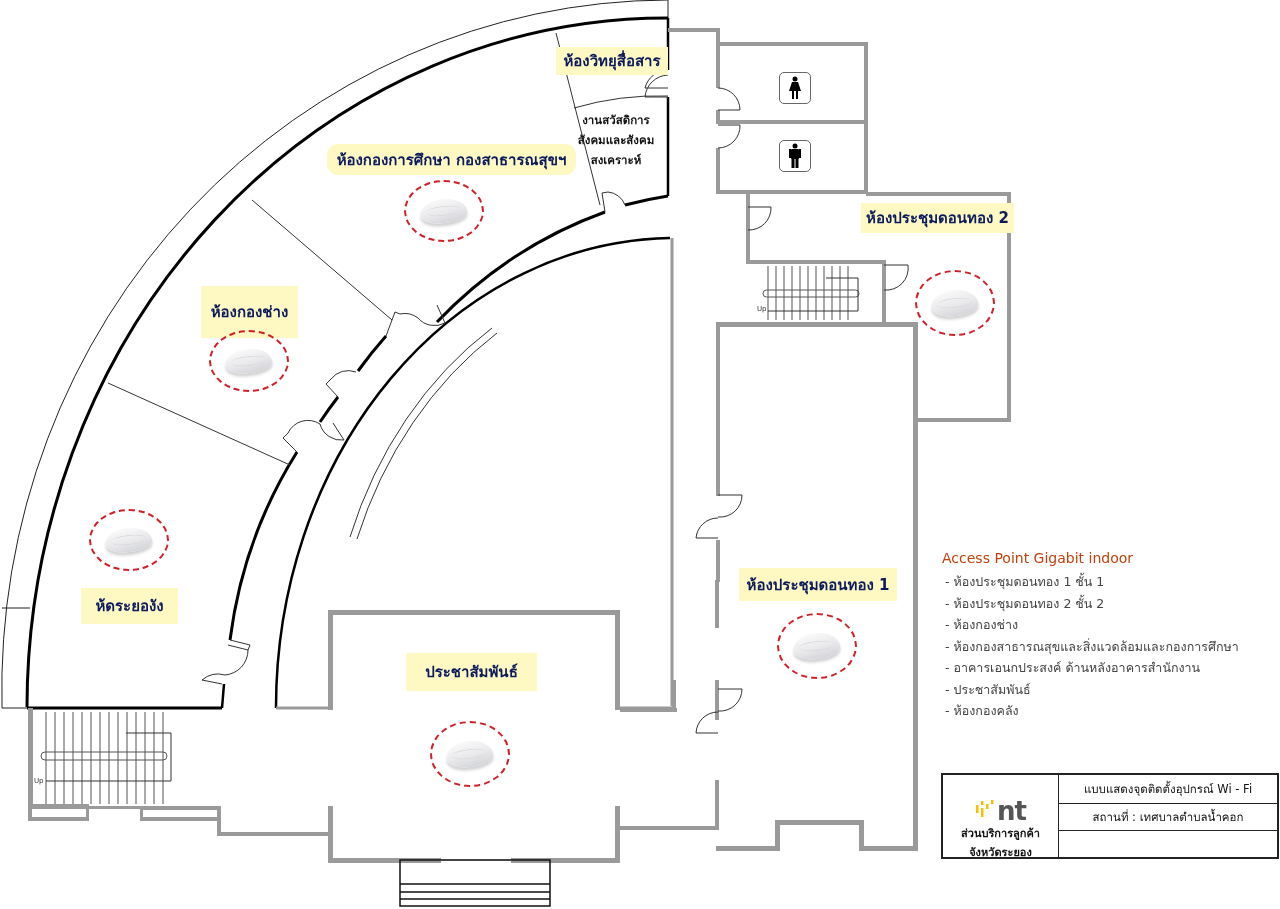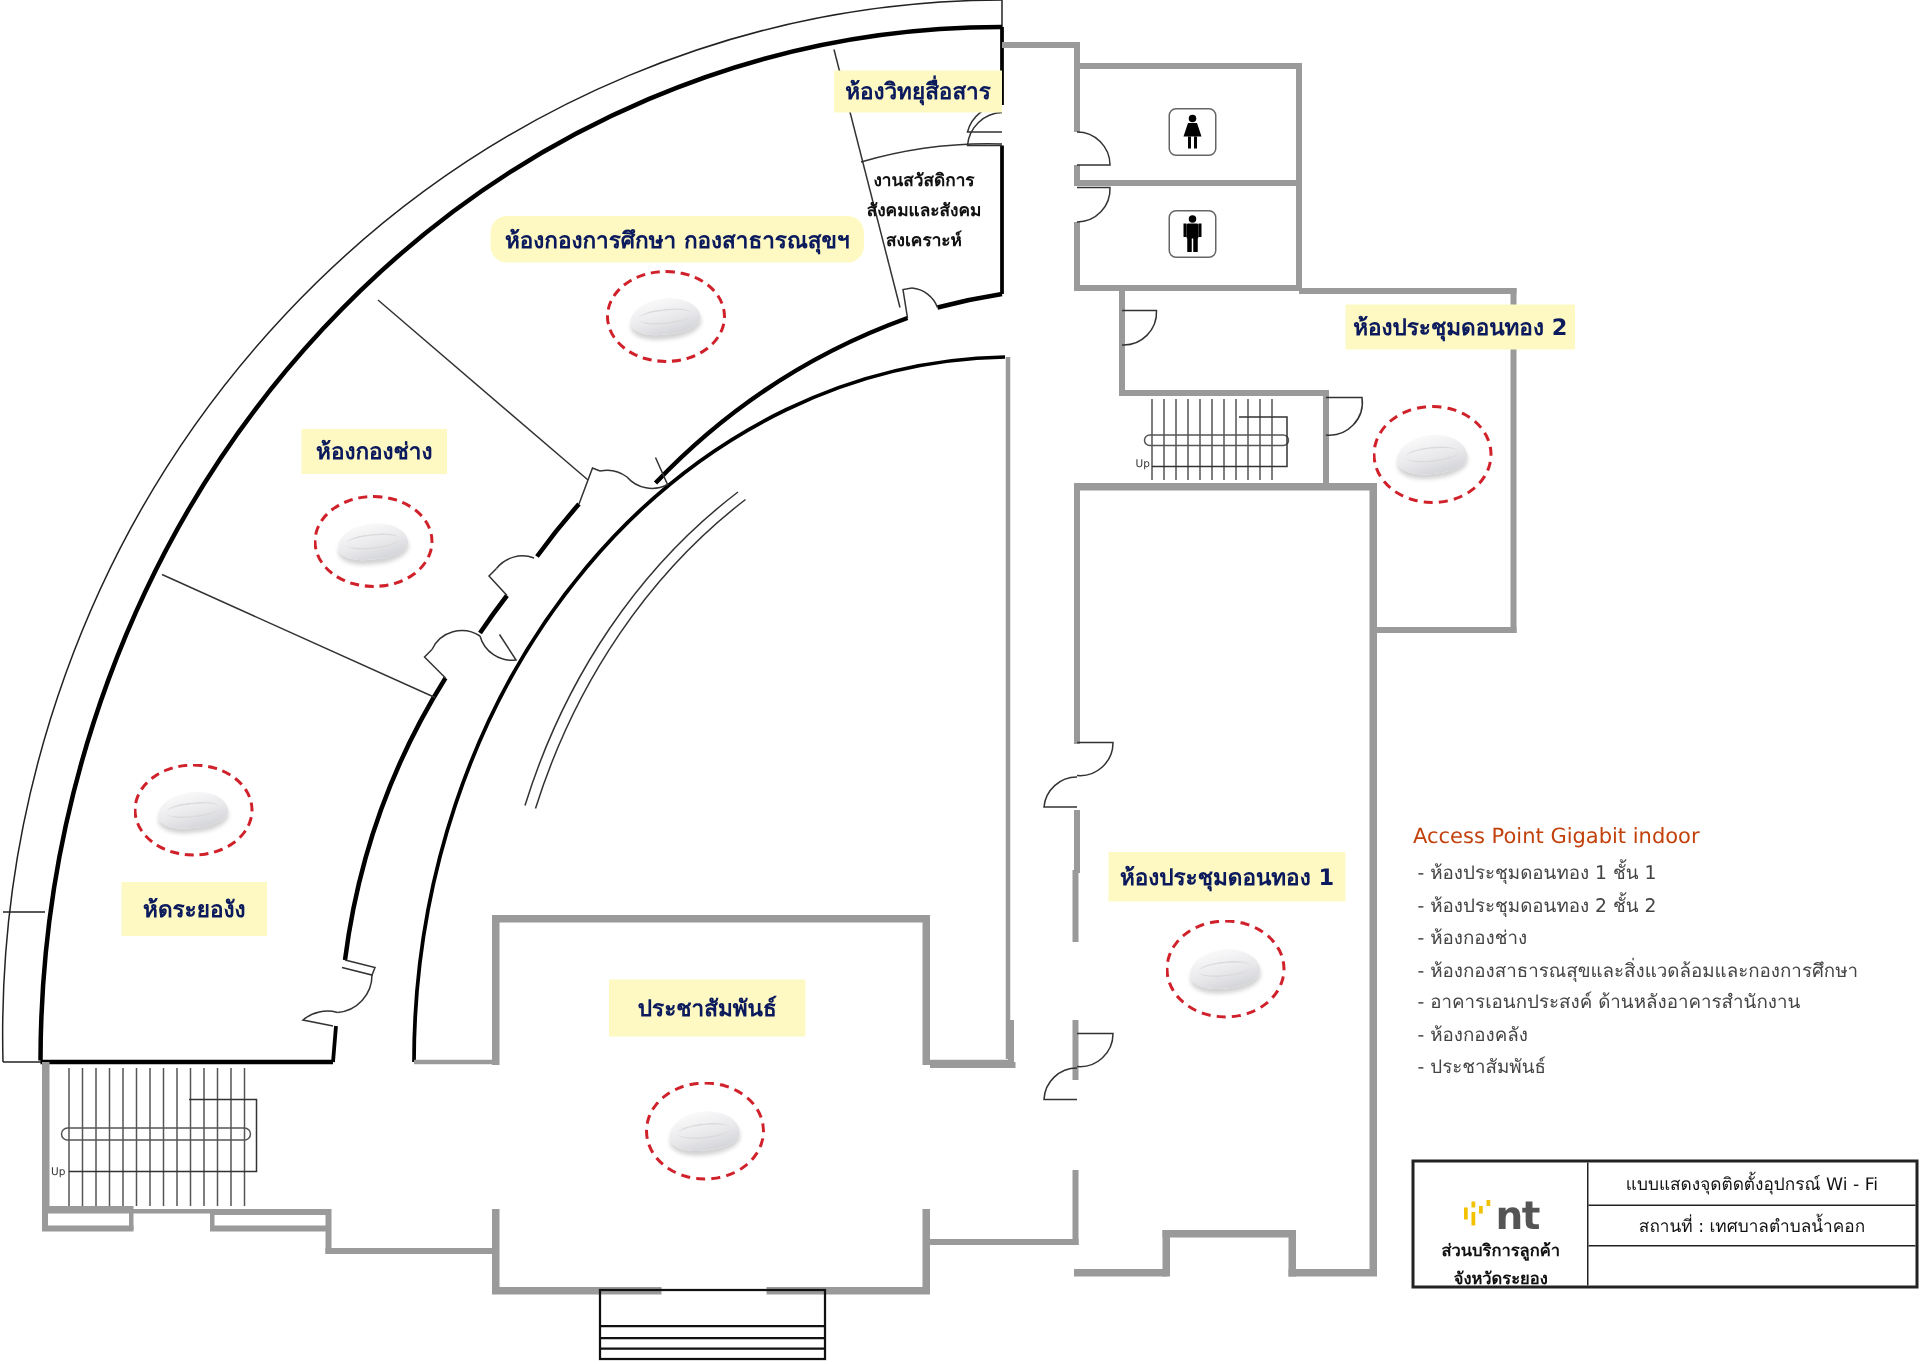--- a/index.html
+++ b/index.html
@@ -232,25 +232,25 @@
       <line x1="832" y1="266" x2="832" y2="320" stroke="#555" stroke-width="1"></line>
       <line x1="840" y1="266" x2="840" y2="320" stroke="#555" stroke-width="1"></line>
       <line x1="848" y1="266" x2="848" y2="320" stroke="#555" stroke-width="1"></line>
       <rect x="763" y="290" width="96" height="7" rx="3.5" fill="none" stroke="#555" stroke-width="1"></rect>
       <polyline points="826,278 858,278 858,311 768,311" fill="none" stroke="#333" stroke-width="1"></polyline>
     </g>
 </svg>
 
 <div class="lbl" style="left:556px;top:47px;width:112px;height:28px;">ห้องวิทยุสื่อสาร</div>
 <div class="lbl" style="left:327px;top:144px;width:249px;height:31px;border-radius:11px;">ห้องกองการศึกษา กองสาธารณสุขฯ</div>
-<div class="lbl" style="left:201px;top:286px;width:97px;height:30px;">ห้องกองช่าง</div>
+<div class="lbl" style="left:201px;top:286px;width:97px;height:52px;">ห้องกองช่าง</div>
 <div class="lbl" style="left:81px;top:588px;width:97px;height:36px;">ห้ดระยองัง</div>
 <div class="lbl" style="left:406px;top:653px;width:131px;height:38px;">ประชาสัมพันธ์</div>
 <div class="lbl" style="left:739px;top:568px;width:158px;height:33px;">ห้องประชุมดอนทอง 1</div>
-<div class="lbl" style="left:861px;top:203px;width:153px;height:30px;margin-left:36px;">ห้องประชุมดอนทอง 2</div>
+<div class="lbl" style="left:861px;top:203px;width:153px;height:30px;">ห้องประชุมดอนทอง 2</div>
 
 <div class="note-welfare">
   <div>งานสวัสดิการ</div>
   <div>สังคมและสังคม</div>
   <div>สงเคราะห์</div>
 </div>
 
 <div class="ap" style="left:404px;top:180px;width:80px;height:62px;">
     <div class="dev"></div>
   </div>
@@ -292,22 +292,22 @@
 <div class="up" style="left:34px;top:777px;">Up</div>
 <div class="up" style="left:757px;top:305px;">Up</div>
 
 <div class="legend">
   <div class="title">Access Point Gigabit indoor</div>
   <div class="item">- ห้องประชุมดอนทอง 1 ชั้น 1</div>
   <div class="item">- ห้องประชุมดอนทอง 2 ชั้น 2</div>
   <div class="item">- ห้องกองช่าง</div>
   <div class="item">- ห้องกองสาธารณสุขและสิ่งแวดล้อมและกองการศึกษา</div>
   <div class="item">- อาคารเอนกประสงค์ ด้านหลังอาคารสำนักงาน</div>
+  <div class="item">- ประชาสัมพันธ์</div>
   <div class="item">- ห้องกองคลัง</div>
-  <div class="item">- ประชาสัมพันธ์</div>
 </div>
 
 <div class="titleblock">
   <div class="tb-left">
     <div class="tb-logo">
       <svg width="22" height="22" viewBox="0 0 22 22">
         <rect x="1" y="7" width="2.5" height="8" fill="#f2c200"></rect>
         <rect x="6" y="3" width="2.5" height="4" fill="#f2c200"></rect>
         <rect x="6" y="10" width="2.5" height="9" fill="#f2c200"></rect>
         <rect x="11" y="6" width="2.5" height="5" fill="#f2c200"></rect>

